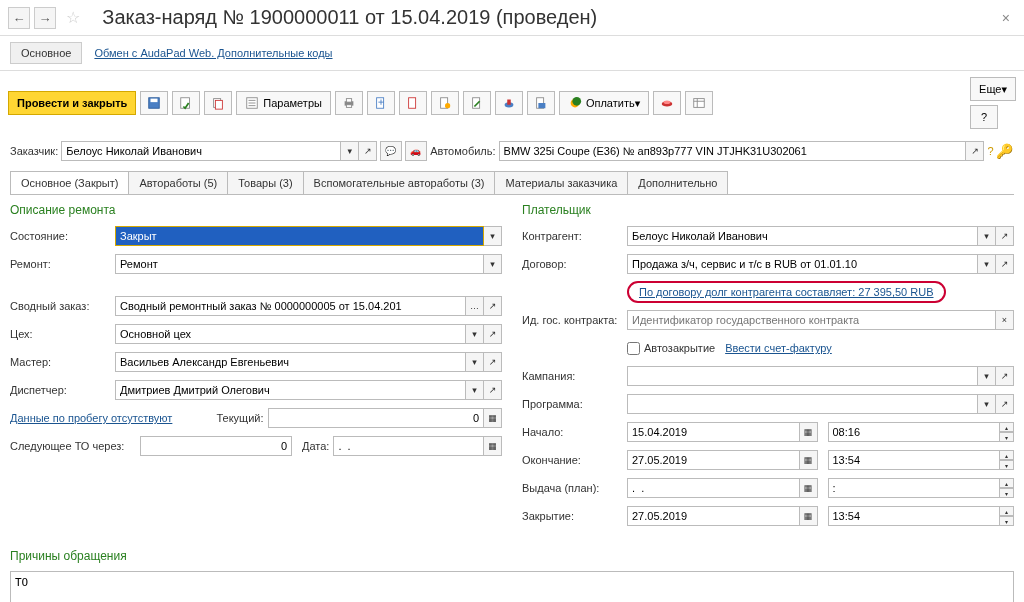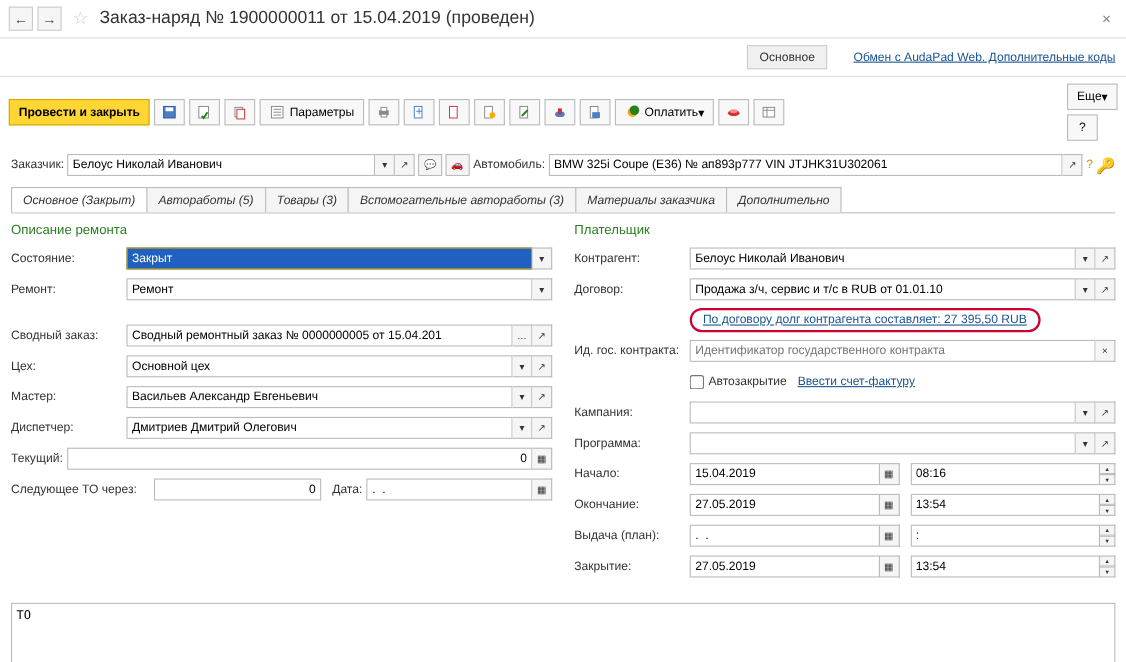--- a/index.html
+++ b/index.html
@@ -1,32 +1,32 @@
 <!DOCTYPE html>
 <html><head>
 <meta charset="utf-8">
 <style>
 * { box-sizing: border-box; margin: 0; padding: 0; }
 body { font-family: Arial, sans-serif; font-size: 11px; color: #333; background: #fff; width: 1024px; }
 a { color: #1a5490; text-decoration: underline; cursor: pointer; }
 .header { display: flex; align-items: center; padding: 6px 8px; border-bottom: 1px solid #ddd; }
 .nav-btn { width: 22px; height: 22px; border: 1px solid #ccc; background: #f5f5f5; margin-right: 4px; display: flex; align-items: center; justify-content: center; cursor: pointer; font-size: 13px; color: #555; }
 .star { font-size: 16px; color: #ccc; margin: 0 6px; cursor: pointer; }
-.title { font-size: 16px; color: #333; margin-left: 4px; }
+.title { font-size: 20px; color: #333; margin-left: 16px; }
 .close-x { margin-left: auto; font-size: 14px; color: #888; cursor: pointer; padding: 0 6px; }
-.subheader { padding: 6px 10px; border-bottom: 1px solid #ddd; display: flex; align-items: center; gap: 24px; justify-content: flex-end; }
+.subheader { padding: 6px 10px; border-bottom: 1px solid #ddd; display: flex; align-items: center; gap: 12px; }
 .tab-main { display: inline-block; padding: 4px 10px; background: #f0f0f0; border: 1px solid #ccc; font-size: 11px; }
 .toolbar { padding: 6px 8px; display: flex; align-items: center; gap: 4px; flex-wrap: wrap; }
 .btn { height: 24px; padding: 0 8px; border: 1px solid #bbb; background: #f8f8f8; display: inline-flex; align-items: center; justify-content: center; cursor: pointer; font-size: 11px; border-radius: 0; }
 .btn-yellow { background: #ffd633; border-color: #d4a800; font-weight: bold; }
 .btn-icon { width: 28px; padding: 0; }
 .btn-group-right { margin-left: auto; display: flex; gap: 4px; flex-direction: column; }
 .infobar { padding: 6px 10px; display: flex; align-items: center; gap: 3px; flex-wrap: wrap; }
 .infobar input { height: 20px; border: 1px solid #bbb; padding: 0 4px; font-size: 11px; }
-.tabs { display: flex; border-bottom: 1px solid #bbb; margin: 4px 10px 0; font-style: italic; }
+.tabs { display: flex; border-bottom: 1px solid #bbb; margin: 4px 10px 0; }
 .tab { padding: 5px 10px; border: 1px solid #bbb; border-bottom: none; background: #f5f5f5; cursor: pointer; font-size: 11px; margin-right: -1px; position: relative; }
 .tab.active { background: #fff; z-index: 1; }
 .content { padding: 8px 10px; display: flex; gap: 20px; }
 .col { flex: 1; }
 .section-title { color: #2a8020; font-weight: normal; font-size: 12px; margin-bottom: 8px; }
 .row { display: flex; align-items: center; margin-bottom: 6px; min-height: 22px; }
 .row label { width: 105px; font-size: 11px; color: #333; flex-shrink: 0; }
 .row .field { flex: 1; display: flex; }
 .input { flex: 1; height: 20px; border: 1px solid #bbb; padding: 0 4px; font-size: 11px; background: #fff; }
 .input.highlight { border: 1px solid #d4a800; background: #fff; }
@@ -220,20 +220,21 @@
     </div>
     <div class="row">
         <label>Диспетчер:</label>
       <div class="field">
           <input class="input" value="Дмитриев Дмитрий Олегович" style="">
           <span class="mini-btn">▾</span>
           <span class="mini-btn">↗</span>
         </div>
     </div>
     <div class="row">
+      <a style="flex:1">Данные по пробегу отсутствуют</a>
       <span style="margin-right:4px">Текущий:</span>
       <input class="input" style="width: 60px; text-align: right;" value="0">
       <span class="mini-btn">▦</span>
     </div>
     <div class="row">
       <span style="width:130px">Следующее ТО через:</span>
       <input class="input" style="flex: 1 1 0%; text-align: right;" value="0">
       <span style="margin:0 4px 0 10px">Дата:</span>
       <input class="input" style="width: 60px;" value=".  .">
       <span class="mini-btn">▦</span>
@@ -332,14 +333,15 @@
       <input class="input" style="width: 50px;" value="13:54">
         <div class="spin">
           <span>▴</span>
           <span>▾</span>
         </div>
     </div>
   </div>
 </div>
 
 <div class="reasons">
+  <div class="section-title">Причины обращения</div>
   <textarea class="textarea" style="">ТО</textarea>
 </div>
 
 </body></html>

